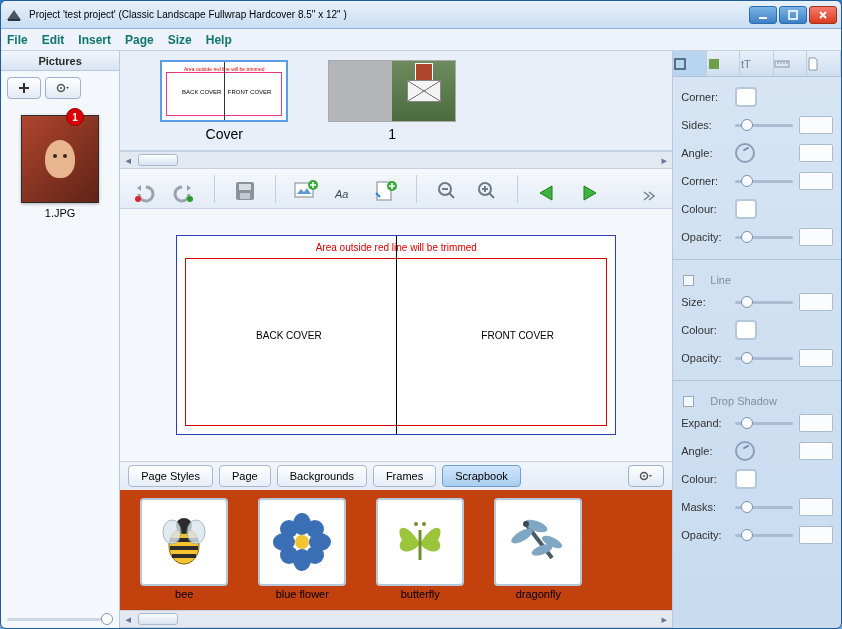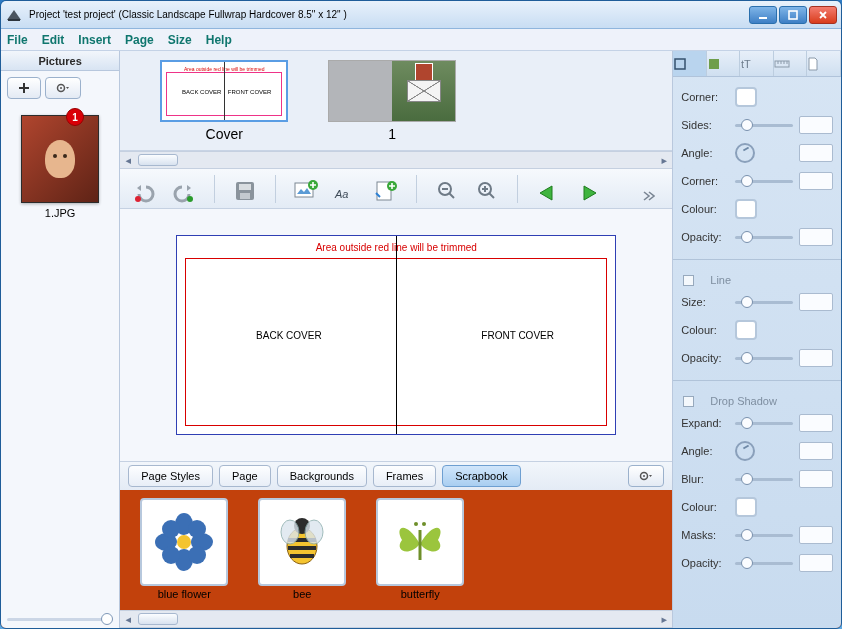--- a/index.html
+++ b/index.html
@@ -304,62 +304,75 @@
               <svg width="14" height="12">
                 <circle cx="5" cy="6" r="3.5" fill="none" stroke="#555" stroke-width="1.5"></circle>
                 <circle cx="5" cy="6" r="1" fill="#555"></circle>
                 <path d="M10 5l3 0-1.5 2z" fill="#555"></path>
               </svg>
             </div>
         </div>
         <div class="asset-tiles">
           <div class="asset-tile">
             <div class="asset-box">
+                <svg width="60" height="60">
+                  <ellipse cx="30" cy="34" rx="15" ry="18" fill="#f4c430" stroke="#8a6014"></ellipse>
+                  <path d="M16 28h28M16 36h28M18 44h24" stroke="#2c2c2c" stroke-width="4"></path>
+                  <circle cx="30" cy="14" r="8" fill="#2c2c2c"></circle>
+                  <ellipse cx="18" cy="20" rx="9" ry="12" fill="#dce6ee" opacity="0.8" stroke="#8aa"></ellipse>
+                  <ellipse cx="42" cy="20" rx="9" ry="12" fill="#dce6ee" opacity="0.8" stroke="#8aa"></ellipse>
+                </svg>
+              </div>
+            <div class="asset-cap">bee</div>
+          </div>
+          <div class="asset-tile">
+            <div class="asset-box">
                 <svg width="64" height="64">
                   <circle cx="32" cy="32" r="7" fill="#f4c430"></circle>
                   <g fill="#3b6fb5">
                     <ellipse cx="32" cy="14" rx="9" ry="11"></ellipse>
                     <ellipse cx="32" cy="50" rx="9" ry="11"></ellipse>
                     <ellipse cx="14" cy="32" rx="11" ry="9"></ellipse>
                     <ellipse cx="50" cy="32" rx="11" ry="9"></ellipse>
                     <ellipse cx="19" cy="19" rx="9" ry="9"></ellipse>
                     <ellipse cx="45" cy="19" rx="9" ry="9"></ellipse>
                     <ellipse cx="19" cy="45" rx="9" ry="9"></ellipse>
                     <ellipse cx="45" cy="45" rx="9" ry="9"></ellipse>
                   </g>
                 </svg>
               </div>
             <div class="asset-cap">blue flower</div>
           </div>
           <div class="asset-tile">
             <div class="asset-box">
-                <svg width="60" height="60">
-                  <ellipse cx="30" cy="34" rx="15" ry="18" fill="#f4c430" stroke="#8a6014"></ellipse>
-                  <path d="M16 28h28M16 36h28M18 44h24" stroke="#2c2c2c" stroke-width="4"></path>
-                  <circle cx="30" cy="14" r="8" fill="#2c2c2c"></circle>
-                  <ellipse cx="18" cy="20" rx="9" ry="12" fill="#dce6ee" opacity="0.8" stroke="#8aa"></ellipse>
-                  <ellipse cx="42" cy="20" rx="9" ry="12" fill="#dce6ee" opacity="0.8" stroke="#8aa"></ellipse>
-                </svg>
-              </div>
-            <div class="asset-cap">bee</div>
-          </div>
-          <div class="asset-tile">
-            <div class="asset-box">
                 <svg width="64" height="64">
                   <g fill="#9bc53d">
                     <path d="M32 34 C18 10, 6 16, 14 30 C6 40, 20 48, 32 34"></path>
                     <path d="M32 34 C46 10, 58 16, 50 30 C58 40, 44 48, 32 34"></path>
                   </g>
                   <path d="M32 20v30" stroke="#6e8f2a" stroke-width="3"></path>
                   <circle cx="28" cy="14" r="2" fill="#6e8f2a"></circle>
                   <circle cx="36" cy="14" r="2" fill="#6e8f2a"></circle>
                 </svg>
               </div>
             <div class="asset-cap">butterfly</div>
           </div>
+          <div class="asset-tile">
+            <div class="asset-box">
+                <svg width="64" height="64">
+                  <path d="M20 14l26 34" stroke="#4a5a66" stroke-width="4"></path>
+                  <ellipse cx="16" cy="26" rx="12" ry="5" fill="#7fa7c4" transform="rotate(-30 16 26)"></ellipse>
+                  <ellipse cx="30" cy="16" rx="12" ry="5" fill="#7fa7c4" transform="rotate(20 30 16)"></ellipse>
+                  <ellipse cx="36" cy="40" rx="11" ry="4.5" fill="#7fa7c4" transform="rotate(-20 36 40)"></ellipse>
+                  <ellipse cx="46" cy="32" rx="11" ry="4.5" fill="#7fa7c4" transform="rotate(25 46 32)"></ellipse>
+                  <circle cx="20" cy="14" r="3" fill="#3b4a55"></circle>
+                </svg>
+              </div>
+            <div class="asset-cap">dragonfly</div>
+          </div>
         </div>
         <div class="hscroll">
           <div class="arr">◂</div>
           <div class="thumb"></div>
           <div style="flex:1"></div>
           <div class="arr">▸</div>
         </div>
       </div>
     </div>
 
@@ -468,27 +481,20 @@
             </div>
             <div class="numbox"></div>
           </div>
         <div class="prop-row">
             <span class="plabel">Angle:</span>
             <div class="angle-knob"></div>
             <div style="flex:1"></div>
             <div class="numbox"></div>
           </div>
         <div class="prop-row">
-            <span class="plabel">Blur:</span>
-            <div class="slider">
-              <div class="knob"></div>
-            </div>
-            <div class="numbox"></div>
-          </div>
-        <div class="prop-row">
             <span class="plabel">Colour:</span>
             <div class="swatch"></div>
           </div>
         <div class="prop-row">
             <span class="plabel">Masks:</span>
             <div class="slider">
               <div class="knob"></div>
             </div>
             <div class="numbox"></div>
           </div>

